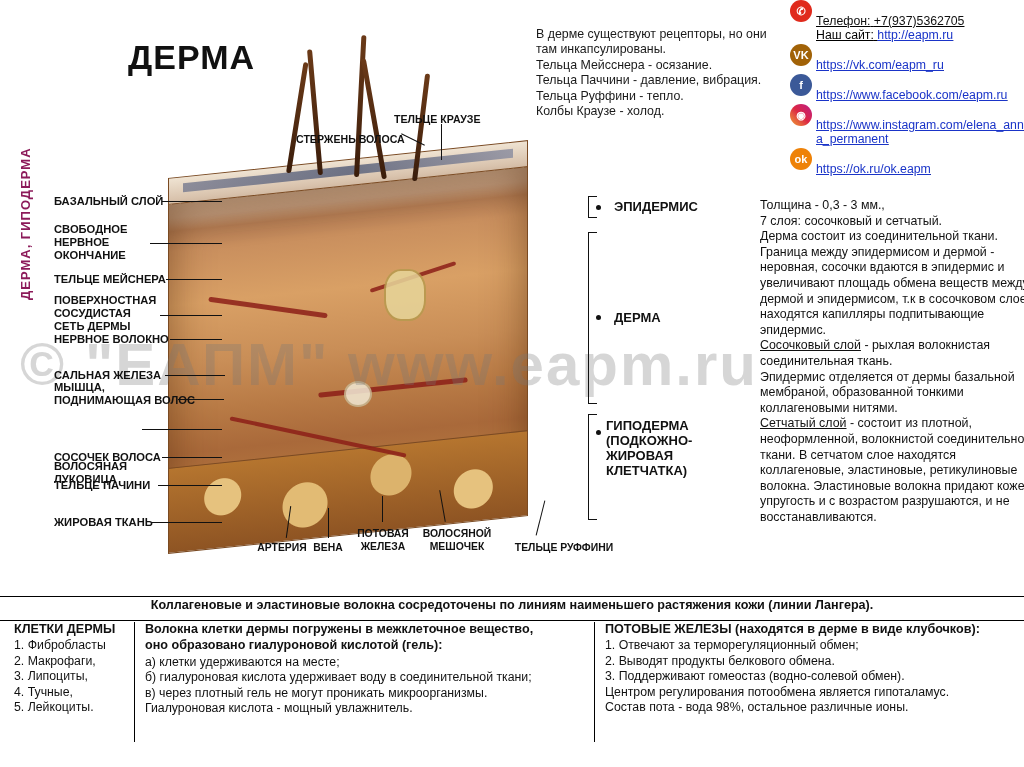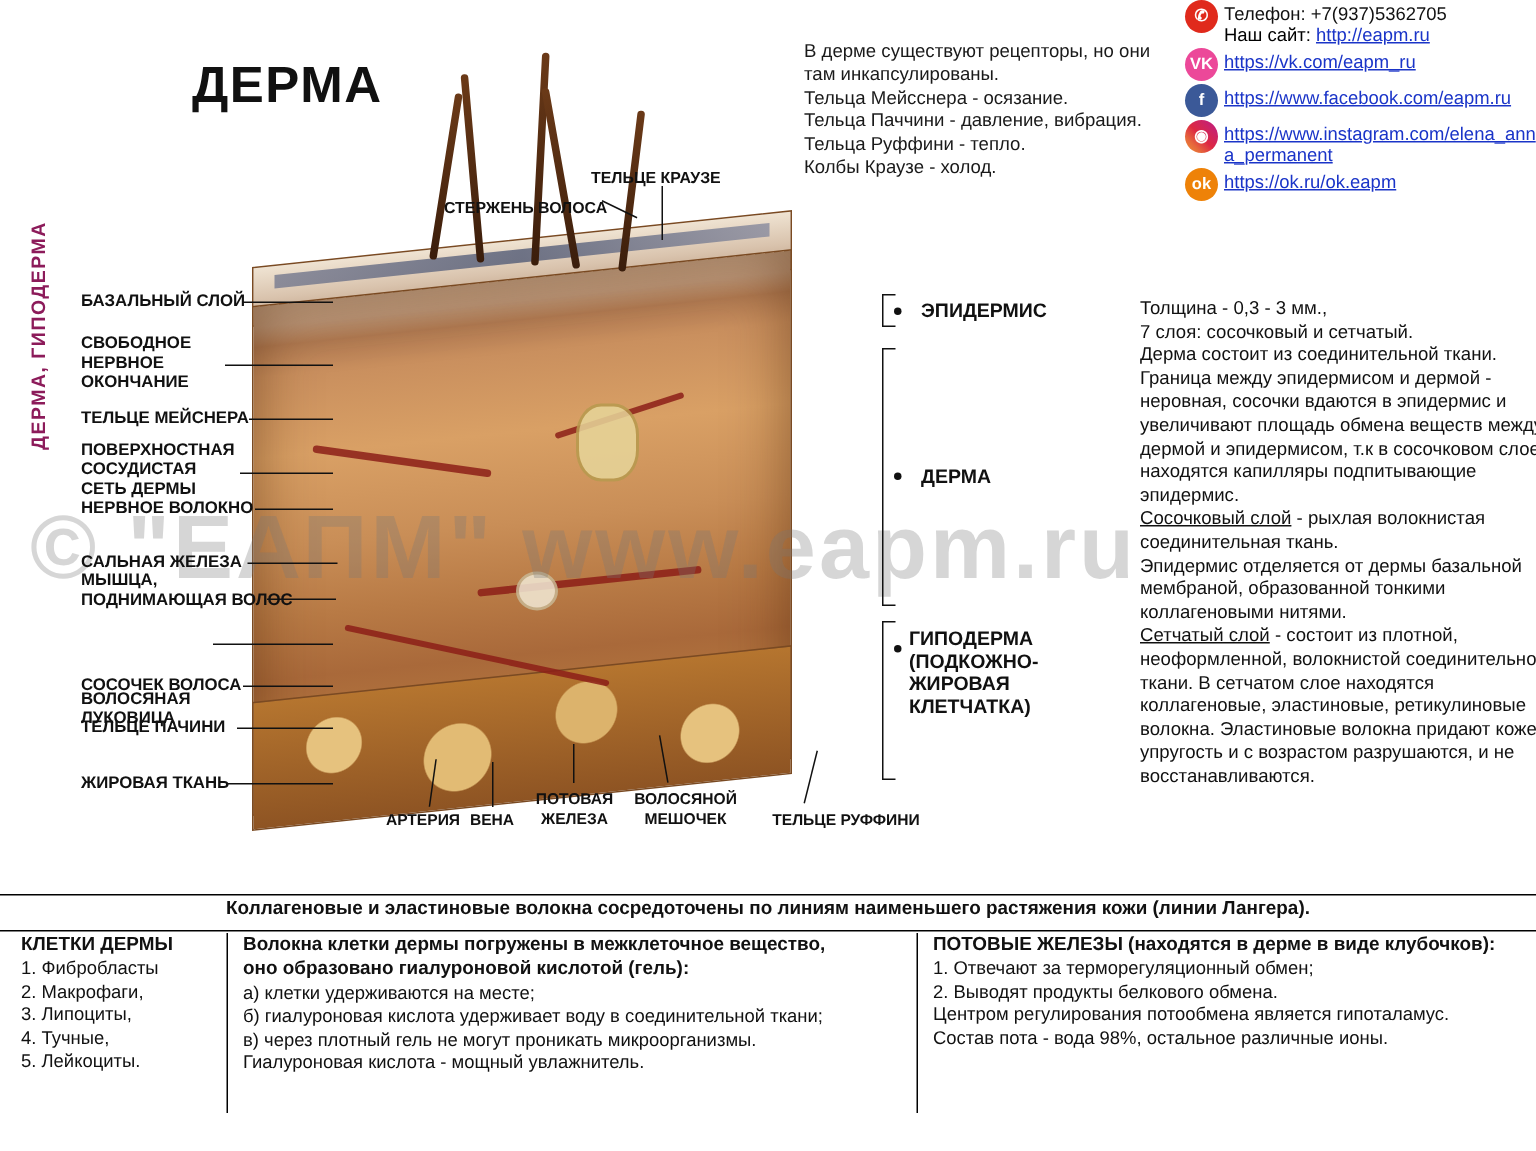--- a/index.html
+++ b/index.html
@@ -60,25 +60,25 @@
     flex: 0 0 22px;
     margin-right: 4px;
     position: relative;
     color: #fff;
     font-size: 11px;
     font-weight: bold;
     line-height: 22px;
     text-align: center;
   }
   .ico-phone { background: #e02a1c; }
-  .ico-vk    { background: #ec4899; }
+  .ico-vk    { background: #a16207; }
   .ico-fb    { background: #3b5998; }
   .ico-ig    { background: linear-gradient(45deg,#f09433,#e6683c,#dc2743,#cc2366,#bc1888); }
   .ico-ok    { background: #ee8208; }
-  .social-txt { padding-top: 2px; }
+  .social-txt { padding-top: 14px; text-decoration: underline; }
   .social-txt a, .social-txt .lnk {
     color: #1a34c8;
     text-decoration: underline;
     word-break: break-all;
   }
   .phone-line { font-weight: normal; color: #111; white-space: nowrap; }
 
   
   .right-col {
     position: absolute;
@@ -237,21 +237,21 @@
     left: 0; top: 622px;
     width: 1024px; height: 120px;
     display: flex;
   }
   .col {
     padding: 0 6px;
     font-size: 12.3px;
     line-height: 15.4px;
     color: #111;
   }
-  .col-1 { width: 152px; border-right: 1px solid #000; padding-left: 14px; }
+  .col-1 { width: 135px; border-right: 1px solid #000; padding-left: 14px; }
   .col-2 { width: 460px; border-right: 1px solid #000; padding-left: 10px; }
   .col-3 { width: 412px; padding-left: 10px; }
   .col h4 {
     margin: 0 0 1px 0;
     font-size: 12.6px;
     font-weight: bold;
   }
   .plain { margin: 0; }
   .hr-top {
     position: absolute;
@@ -456,20 +456,21 @@
       <p class="plain">а) клетки удерживаются на месте;</p>
       <p class="plain">б) гиалуроновая кислота удерживает воду в соединительной ткани;</p>
       <p class="plain">в) через плотный гель не могут проникать микроорганизмы.</p>
       <p class="plain">Гиалуроновая кислота - мощный увлажнитель.</p>
     </div>
 
     <div class="col col-3">
       <h4>ПОТОВЫЕ ЖЕЛЕЗЫ (находятся в дерме в виде клубочков):</h4>
       <p class="plain">1. Отвечают за терморегуляционный обмен;</p>
       <p class="plain">2. Выводят продукты белкового обмена.</p>
+      <p class="plain">3. Поддерживают гомеостаз (водно-солевой обмен).</p>
       <p class="plain">Центром регулирования потообмена является гипоталамус.</p>
       <p class="plain">Состав пота - вода 98%, остальное различные ионы.</p>
     </div>
 
   </div>
 
   <div class="footer-strip"></div>
 </div>
 
 </body></html>

